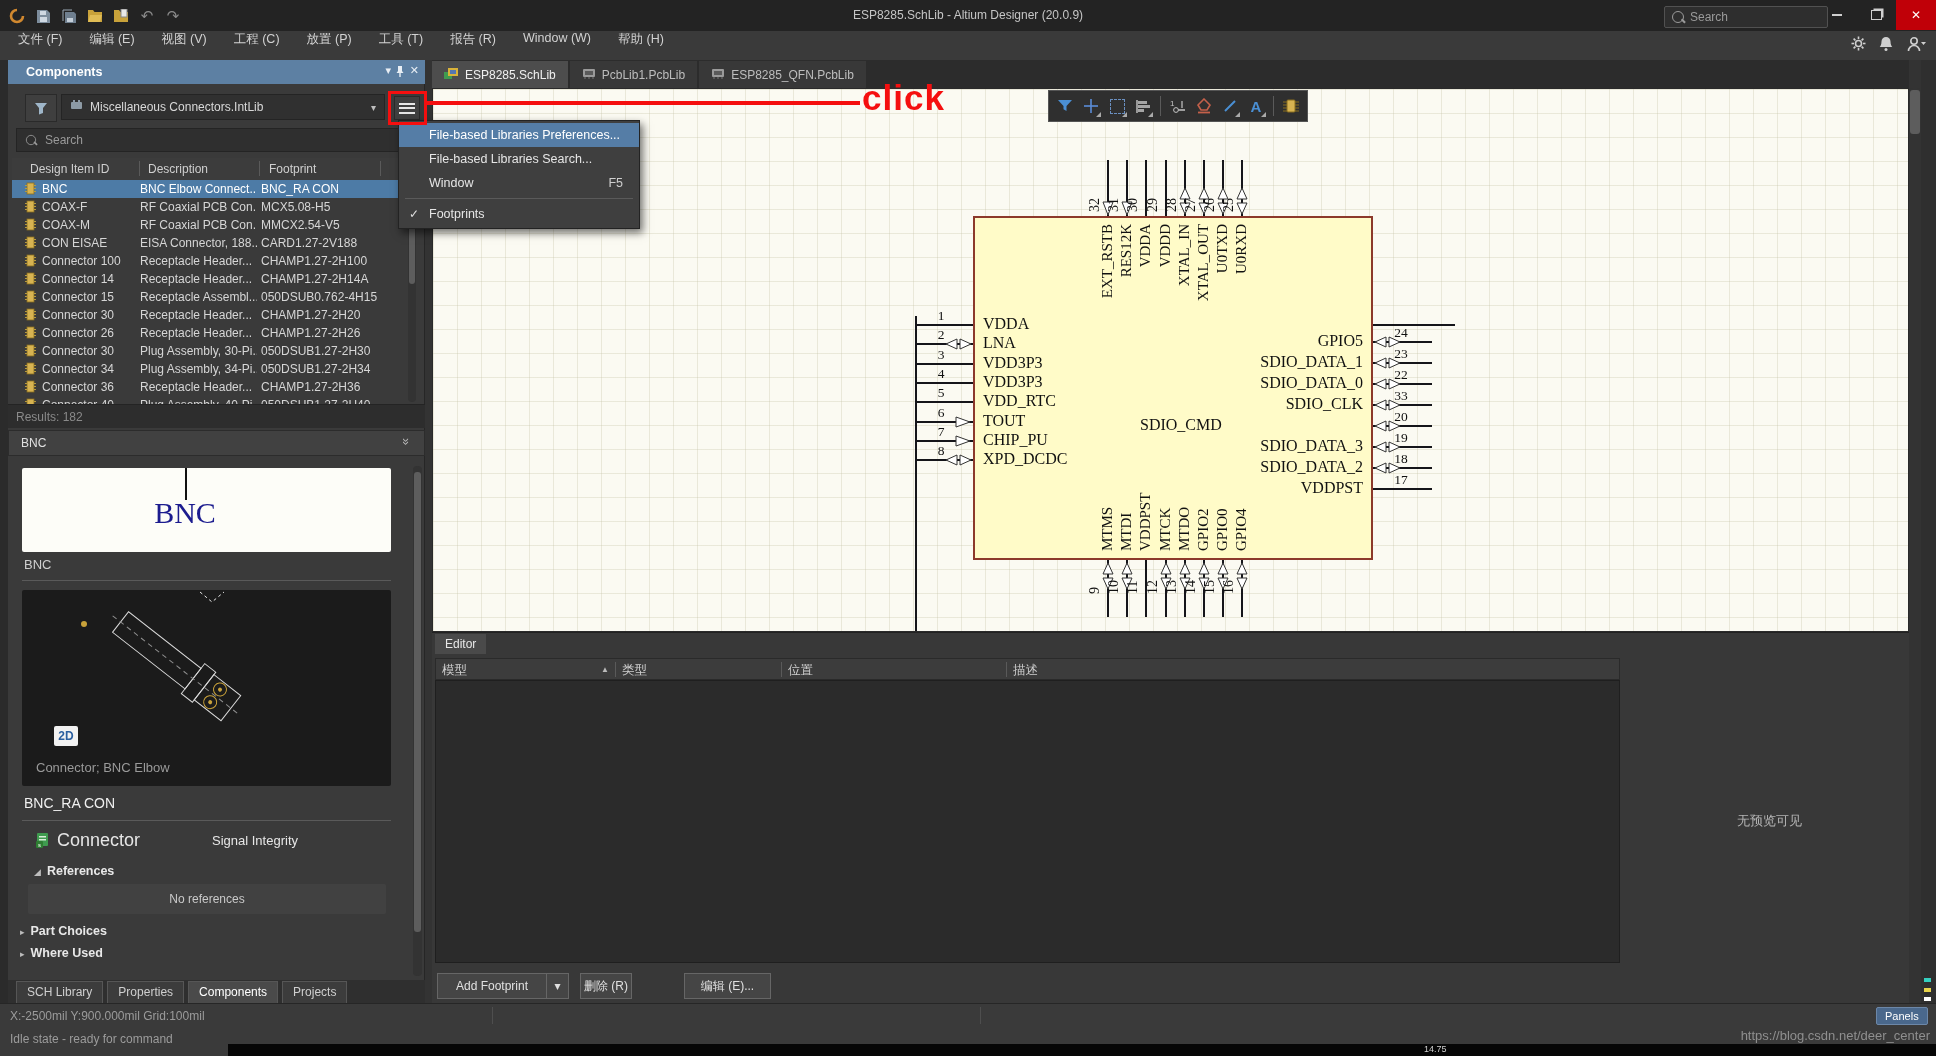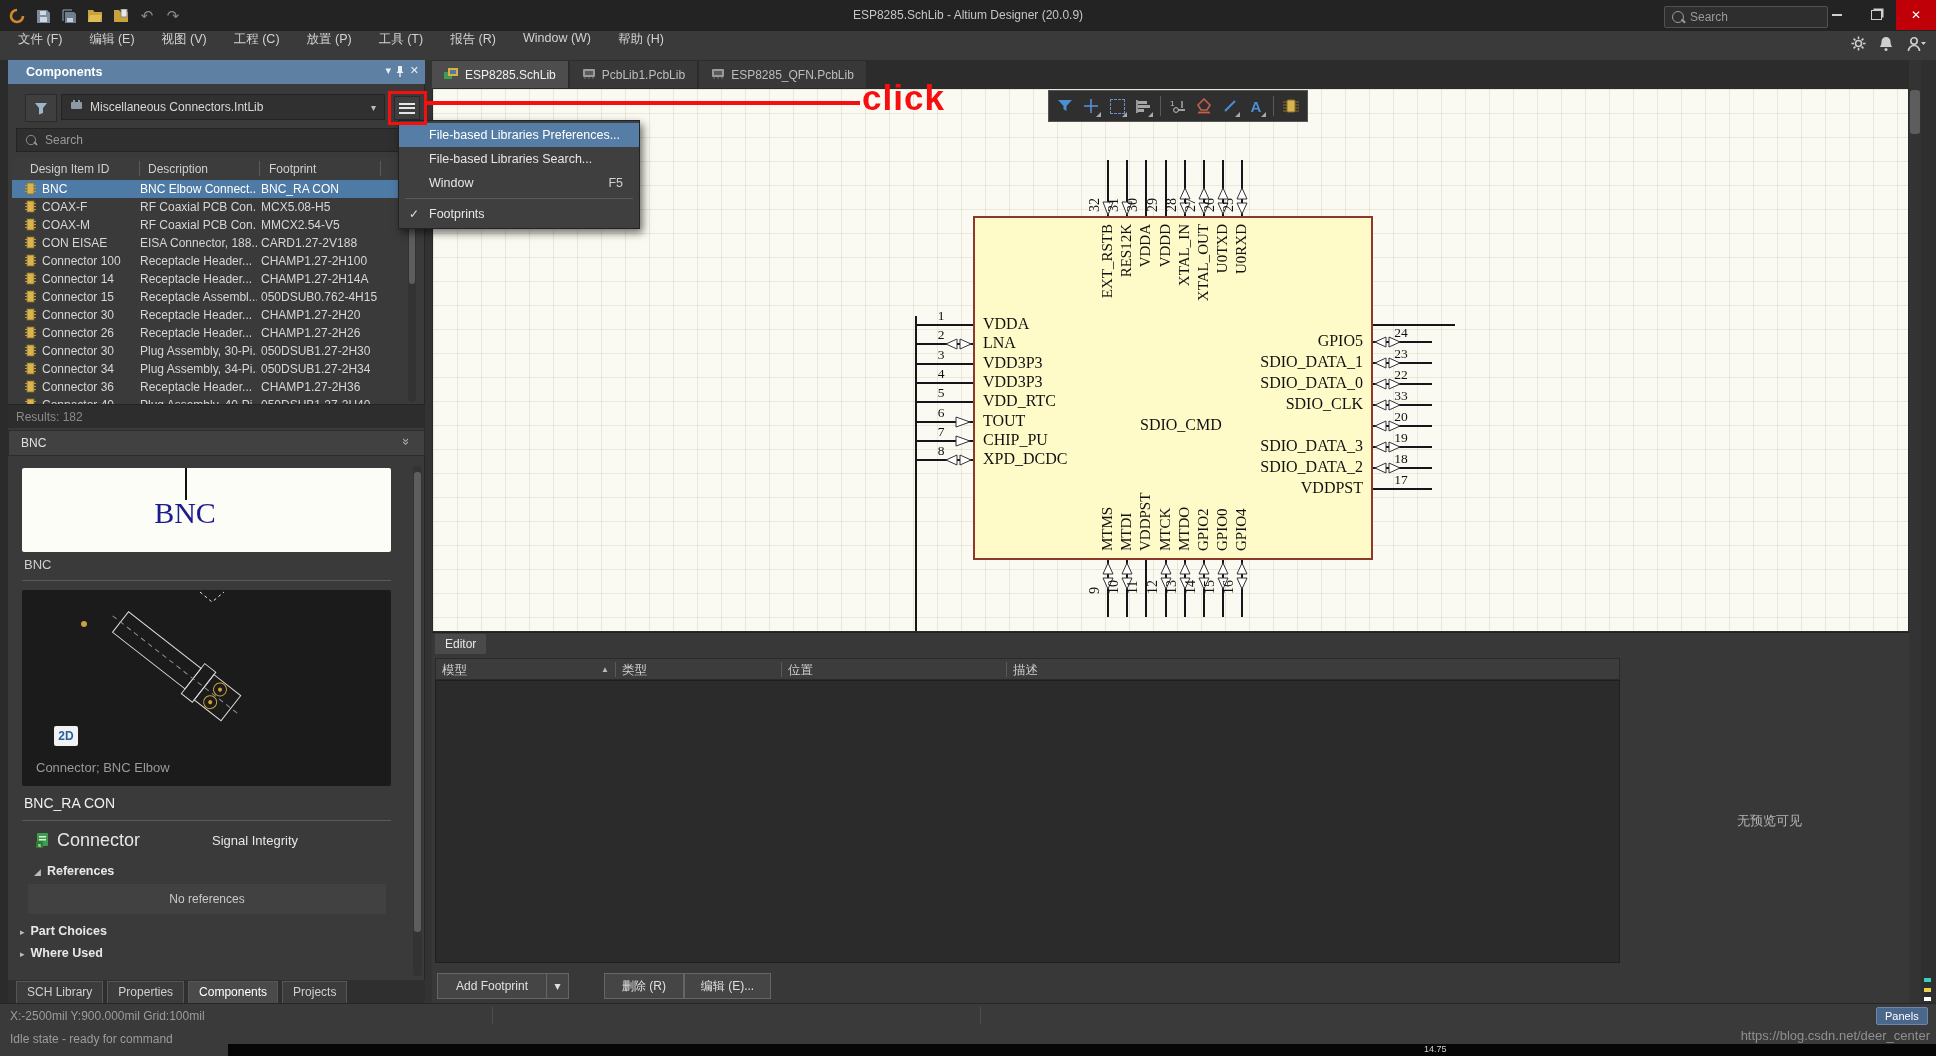--- a/index.html
+++ b/index.html
@@ -671,21 +671,21 @@
       <span class="ed-col" style="left: 577px;">描述</span>
       <span class="ed-sep" style="left: 179px;"></span>
       <span class="ed-sep" style="left: 345px;"></span>
       <span class="ed-sep" style="left: 570px;"></span>
       <span class="ed-sort" style="left: 165px;">▲</span>
     </div>
   <div class="abs edbody" style="left:435px;top:680px;width:1185px;height:283px"></div>
   <div id="editor-btns">
       <div class="edbtn" style="left: 437px; width: 110px;">Add Footprint</div>
       <div class="edbtn" style="left: 547px; width: 22px; border-left: none;">▾</div>
-      <div class="edbtn" style="left: 580px; width: 80px; margin-left: 24px;">删除 (R)</div>
+      <div class="edbtn" style="left: 580px; width: 52px;">删除 (R)</div>
       <div class="edbtn" style="left: 668px; width: 87px; margin-left: 16px;">编辑 (E)...</div>
     </div>
   <div class="abs" style="left:1737px;top:812px;font-size:13px;color:#b5b5b5">无预览可见</div>
 
   <div class="abs" style="left:1921px;top:60px;width:15px;height:943px;background:#2f2f2f"></div>
   <div class="abs sbtrack" style="left:1909px;top:88px;width:12px;height:915px">
       <div class="sbthumb" style="top:2px;height:44px;width:10px"></div>
     </div>
   <div id="minimap-dashes">
       <div class="abs" style="left: 1924px; top: 978px; width: 7px; height: 4px; background: rgb(53, 208, 192);"></div>

